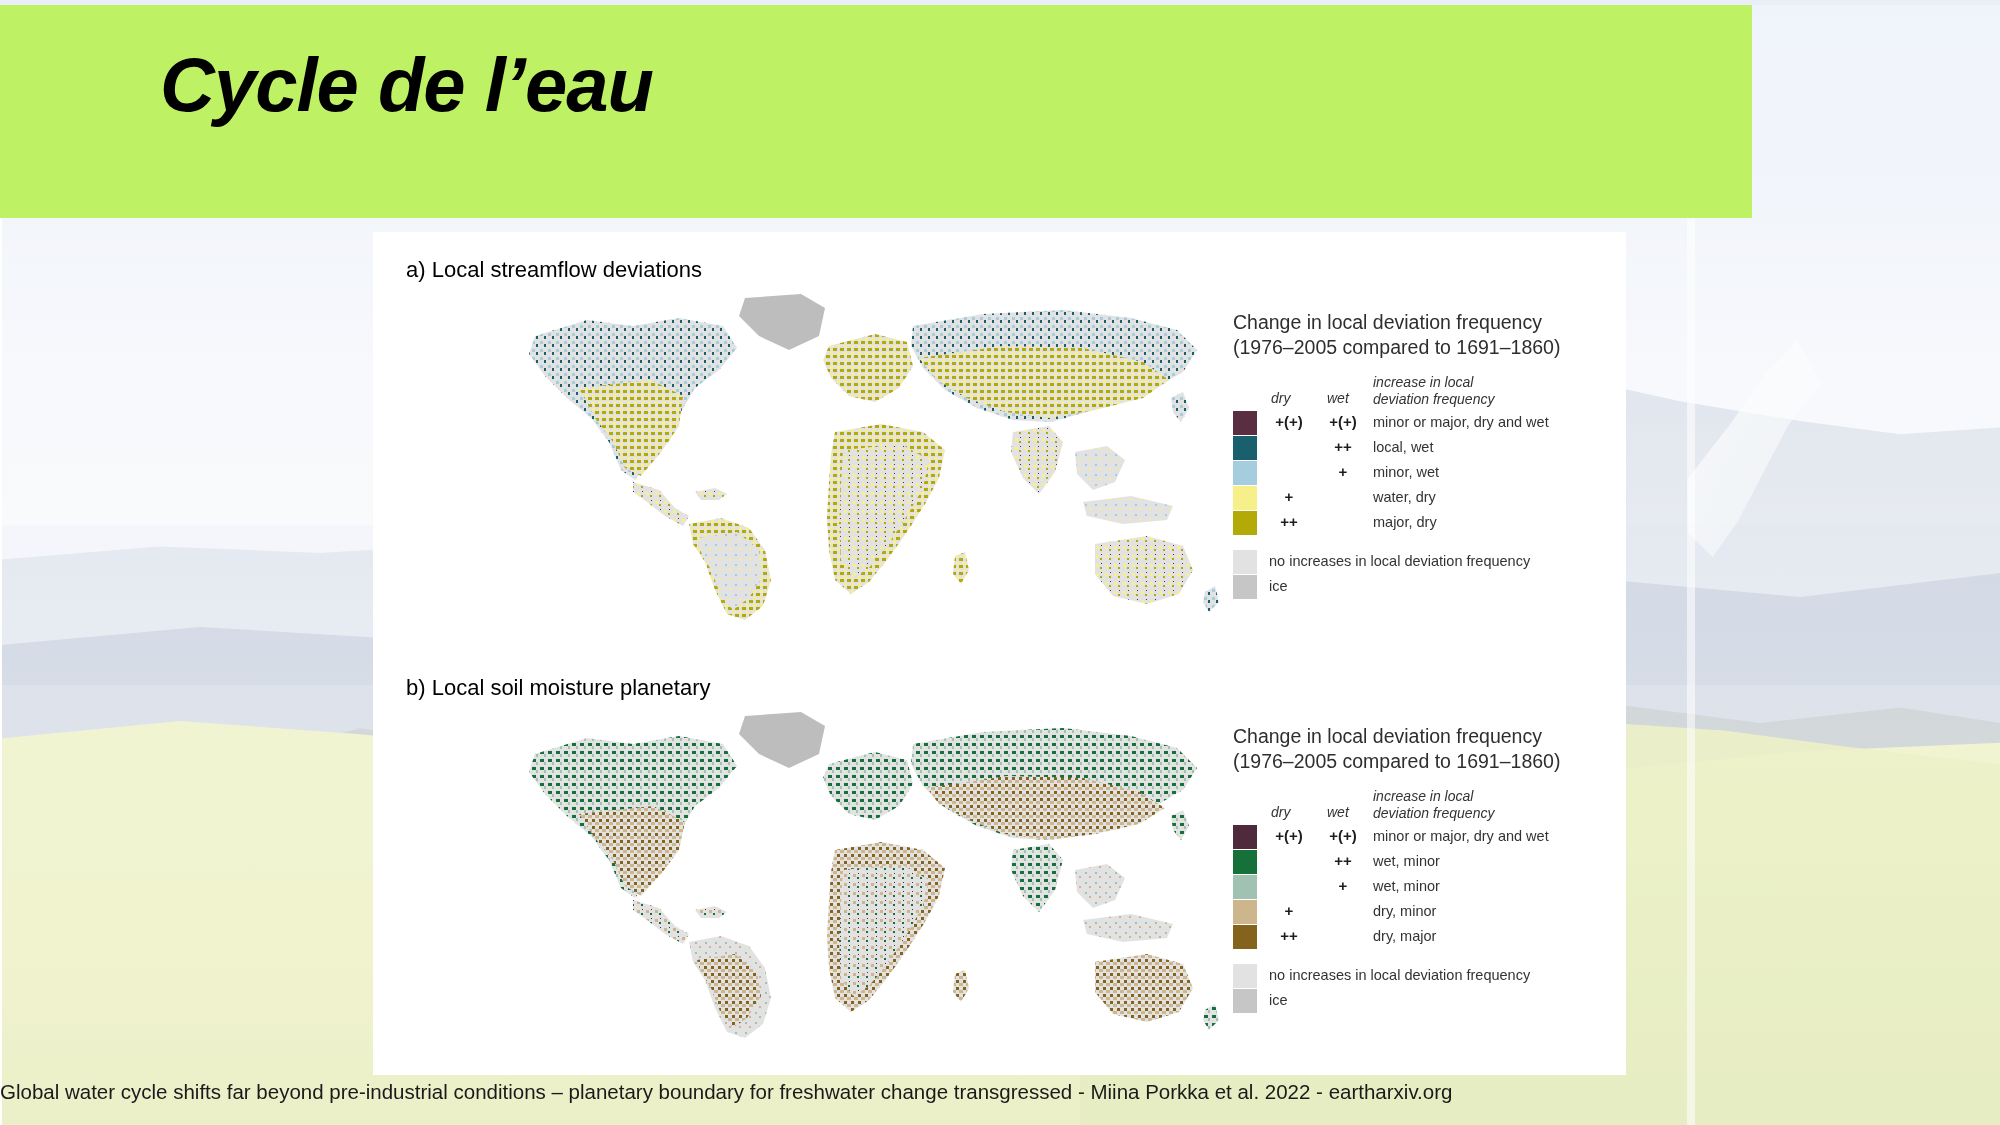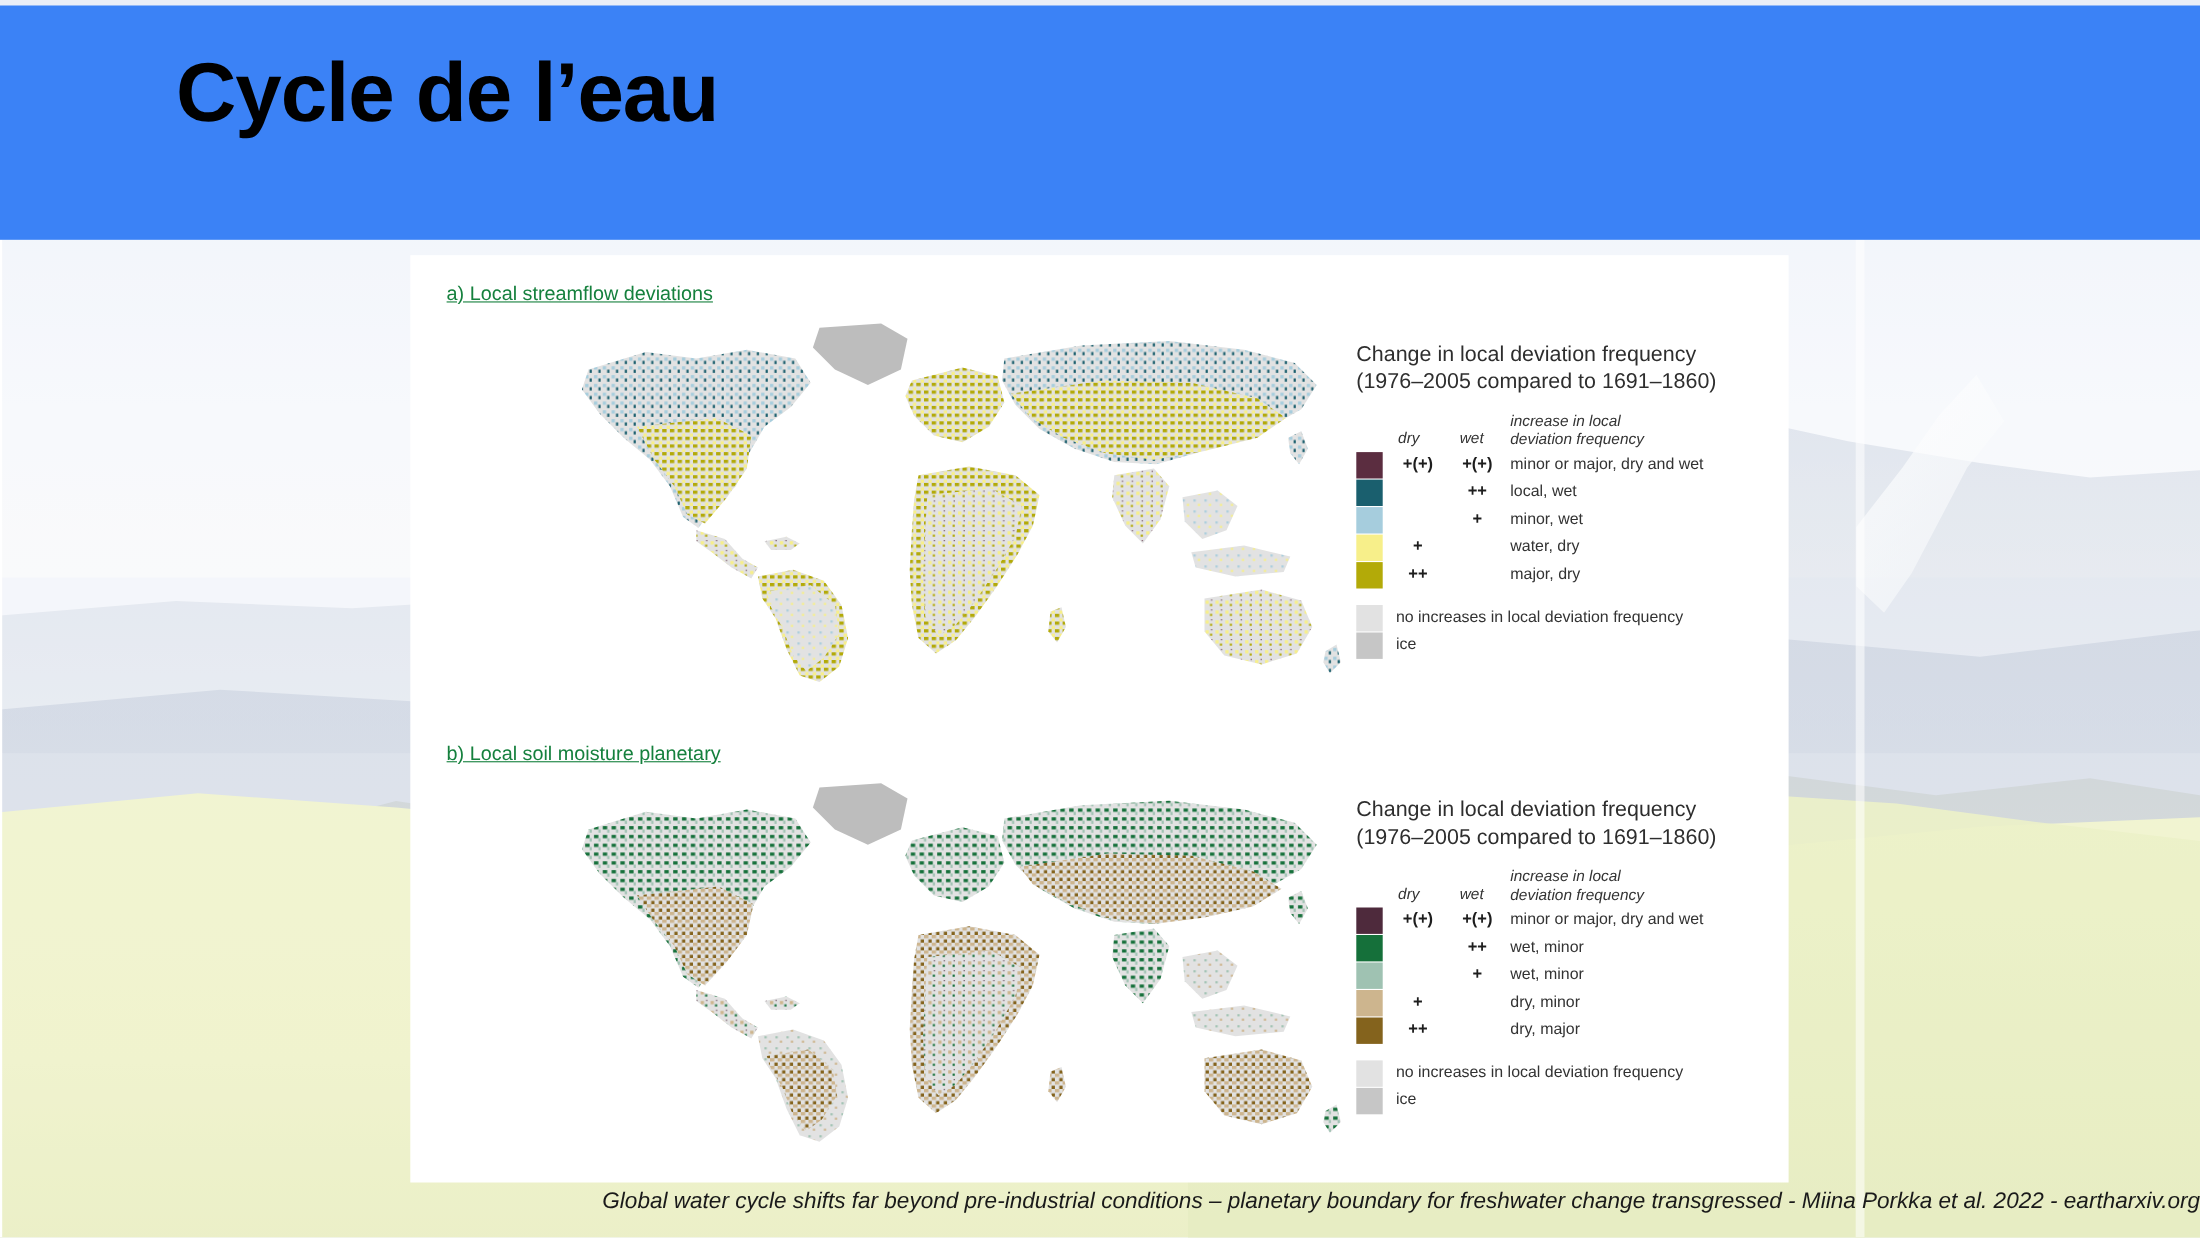--- a/index.html
+++ b/index.html
@@ -81,22 +81,23 @@
     background: rgba(255,255,255,0.55);
   }
   .bg-top-strip {
     position: absolute; left: 0; top: 0; width: 2000px; height: 5px;
     background: #eaeef7;
   }
 
   
   #header-band {
     position: absolute; left: 0; top: 5px;
-    width: 2000px; height: 213px;
-    background: #3b82f6;
+    width: 1752px; height: 213px;
+    background: #bef264;
+    font-style: italic;
   }
   #slide-title {
     position: absolute;
     left: 160px; top: 38px;
     font-size: 76px;
     font-weight: bold;
     color: #000000;
     letter-spacing: -1px;
     line-height: 1.1;
     white-space: nowrap;
@@ -105,25 +106,24 @@
   
   #figure-panel {
     position: absolute;
     left: 373px; top: 232px;
     width: 1253px; height: 843px;
     background: #ffffff;
   }
 
   .panel-title {
     position: absolute;
-    font-size: 18px;
-    color: #15803d;
+    font-size: 22px;
+    color: #000000;
     font-weight: normal;
     white-space: nowrap;
-    text-decoration: underline;
   }
   #panel-a-title { left: 33px; top: 25px; }
   #panel-b-title { left: 33px; top: 443px; }
 
   
   .map-area {
     position: absolute;
     left: 110px;
     width: 740px; height: 330px;
     overflow: hidden;
@@ -184,25 +184,24 @@
     white-space: nowrap;
   }
   .legend-gap { height: 14px; }
   .legend-row.plain .col-label { left: 36px; }
 
   
   #caption {
     position: absolute;
     left: 0; top: 1080px;
     width: 2000px;
-    text-align: right;
+    text-align: left;
     font-size: 20.5px;
     color: #1a1a1a;
     white-space: nowrap;
-    font-style: italic;
   }
 </style>
 </head>
 <body>
 
 <div id="slide">
 
   <div id="bg-photo">
     <div class="bg-sky"></div>
     <div class="bg-ridge-far"></div>

